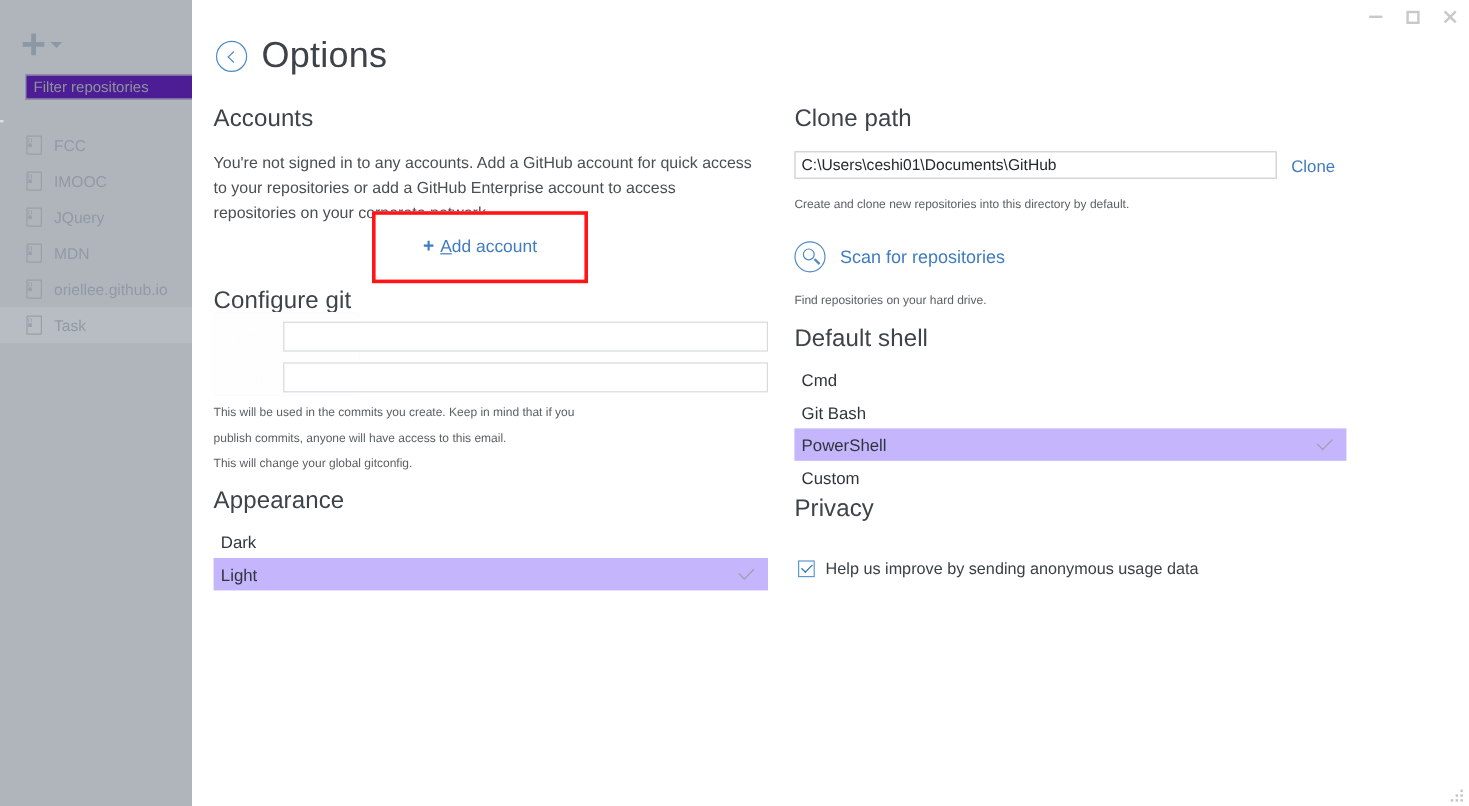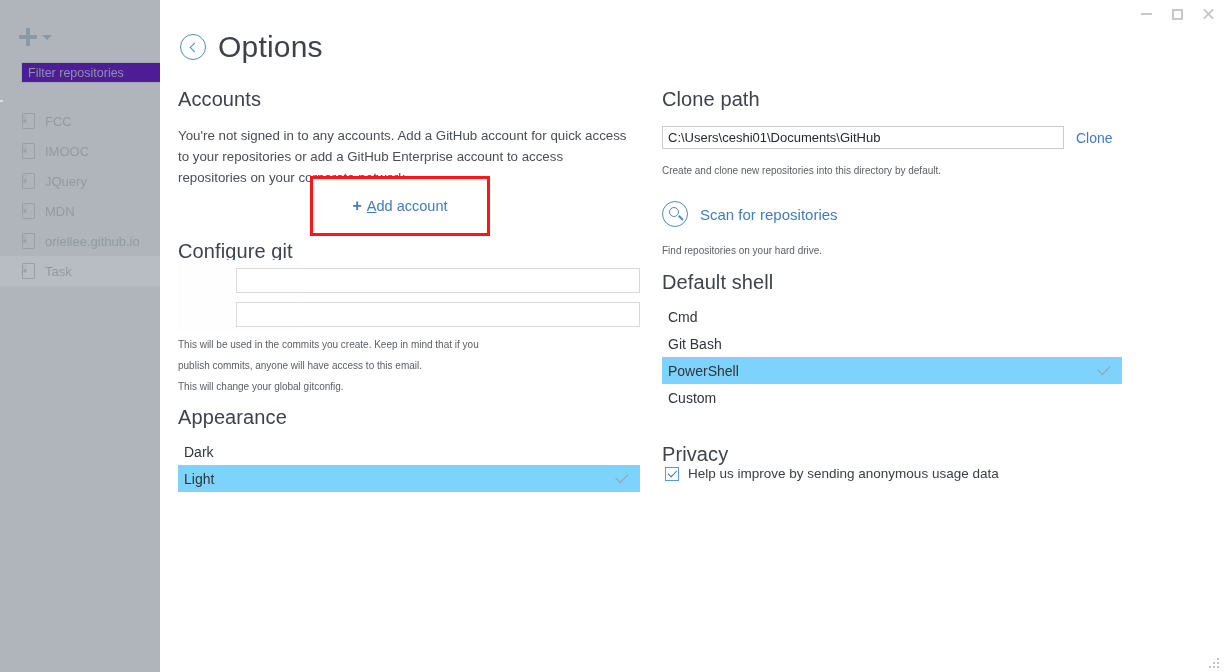--- a/index.html
+++ b/index.html
@@ -290,21 +290,21 @@
   .choice-row {
     height: 27px;
     display: flex;
     align-items: center;
     padding: 0 12px 0 6px;
     box-sizing: border-box;
     font-size: 14px;
     color: #2f353b;
     cursor: pointer;
   }
-  .choice-row.selected { background: #7dd3fc; }
+  .choice-row.selected { background: #c4b5fd; }
   .choice-label { flex: 1 1 auto; }
   .check-mark {
     width: 11px; height: 6px;
     border-left: 1.6px solid #9aa0a6;
     border-bottom: 1.6px solid #9aa0a6;
     transform: rotate(-45deg);
     margin-bottom: 4px;
     flex: 0 0 auto;
   }
 
@@ -371,21 +371,21 @@
   #scan-repos-label {
     margin-left: 12px;
     color: #3f7cc0;
     font-size: 15px;
   }
   #scan-repos-hint { position: absolute; left: 0; top: 152px; }
 
   #default-shell-heading { position: absolute; left: 0; top: 183px; }
   #default-shell-list { position: absolute; left: 0; top: 215px; width: 460px; }
 
-  #privacy-heading { position: absolute; left: 0; top: 355px; text-align: center; }
+  #privacy-heading { position: absolute; left: 0; top: 325px; text-align: center; }
   #privacy-row {
     position: absolute;
     left: 3px; top: 378px;
     display: flex;
     align-items: center;
     cursor: pointer;
   }
   .checkbox {
     width: 14px; height: 14px;
     border: 1px solid #5a9ad4;

